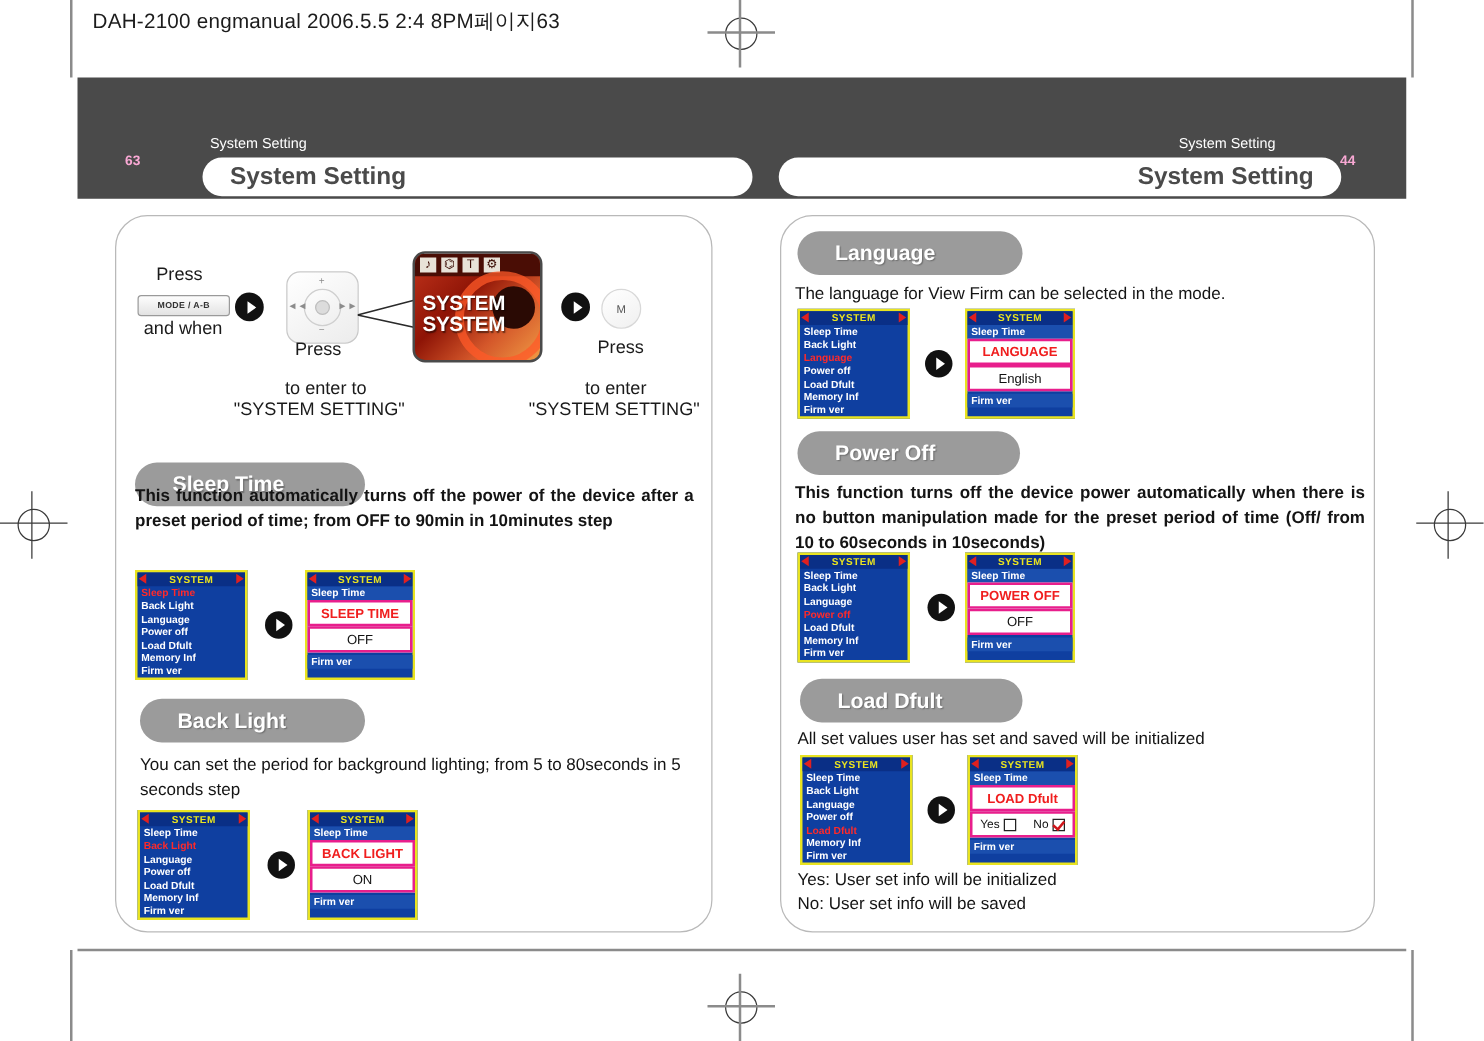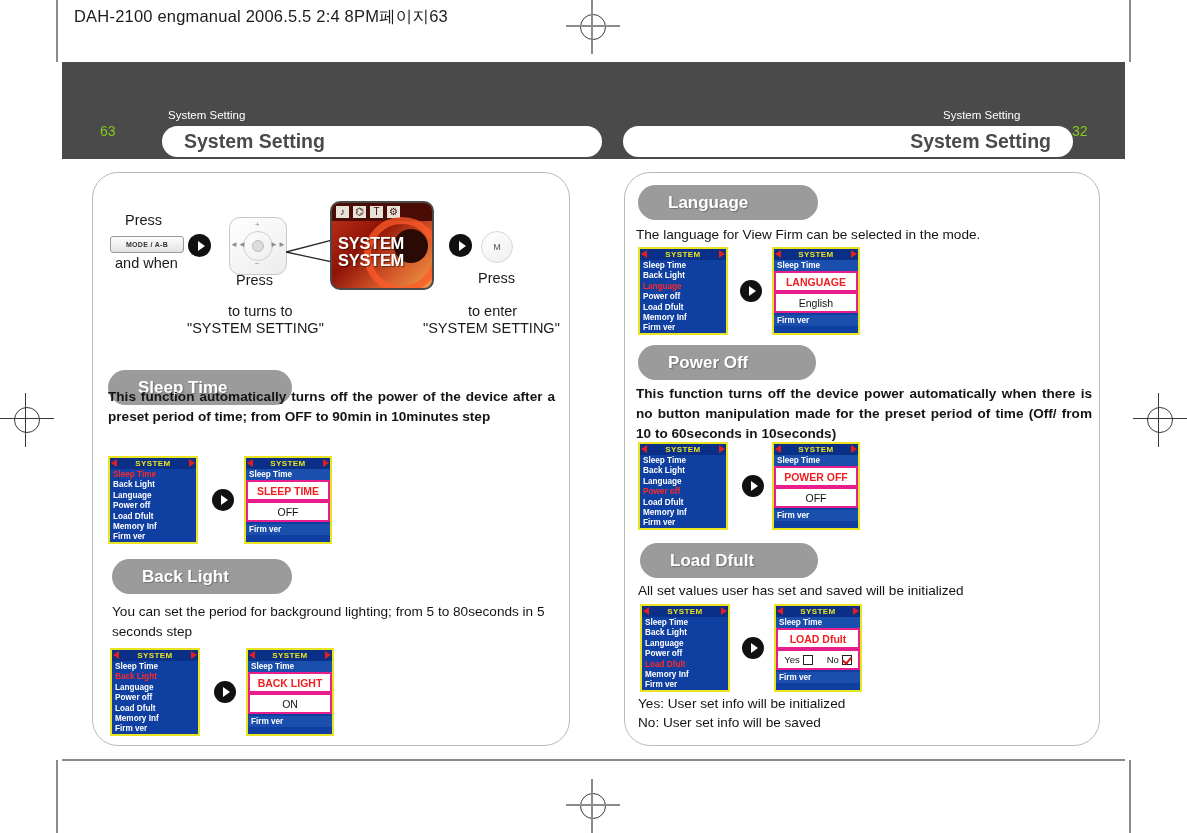--- a/index.html
+++ b/index.html
@@ -17,21 +17,21 @@
   .reg.thin .rv,.reg.thin .rh{background:#3a3a3a;width:1px;}
   .reg.thin .rh{height:1px;width:54px;}
   .reg.thin .rv{width:1px;height:54px;}
 
   
   .slug{position:absolute;left:74px;top:6px;font-size:16.5px;letter-spacing:.2px;
         color:#1c1c1c;white-space:nowrap;}
 
   
   .hdr{position:absolute;left:62px;top:62px;width:1063px;height:97px;background:#4a4a4a;}
-  .pagenum{position:absolute;color:#84cc16;font-size:14px;font-weight:400;}
+  .pagenum{position:absolute;color:#f9a8d4;font-size:11px;font-weight:700;}
   .dotline{position:absolute;top:104px;height:44px;width:0;
            border-left:2px dotted #ffffff;}
   .kicker{position:absolute;color:#ffffff;font-size:11.5px;}
   .titlebox{position:absolute;height:31px;background:#ffffff;border-radius:16px;
             display:flex;align-items:center;}
   .titlebox span{font-size:19.5px;font-weight:bold;color:#4a4a4a;}
 
   
   .panel{position:absolute;border:1.6px solid #b9b9b9;border-radius:26px;background:#ffffff;}
   .flow-label{position:absolute;font-size:14.5px;color:#1a1a1a;white-space:nowrap;}
@@ -149,42 +149,42 @@
   <div class="kicker" style="left:106px;top:47px;">System Setting</div>
   <div class="titlebox" style="left:100px;top:64px;width:418px;padding-left:22px;">
     <span>System Setting</span>
   </div>
 
   <div class="kicker" style="left:881px;top:47px;">System Setting</div>
   <div class="titlebox" style="left:561px;top:64px;width:428px;justify-content:flex-end;padding-right:22px;">
     <span>System Setting</span>
   </div>
   <div class="dotline" style="left:1002px;"></div>
-  <div class="pagenum" style="left:1010px;top:61px;">32</div>
+  <div class="pagenum" style="left:1010px;top:61px;">44</div>
 </div>
 
 <div class="panel" style="left:92px;top:172px;width:476px;height:572px;"></div>
 
 <div class="flow-label" style="left:125px;top:212px;">Press</div>
 <div class="modebtn" style="left:110px;top:236px;">
   <span>MODE / A-B</span>
 </div>
 <div class="flow-label" style="left:115px;top:255px;">and when</div>
 <div class="arrowdot" style="left:188px;top:234px;"></div>
 
 <div class="navpad" style="left:229px;top:217px;">
   <div class="ring"></div>
   <div class="hub"></div>
   <div class="gl" style="left:25px;top:2px;">+</div>
   <div class="gl" style="left:25px;top:41px;">−</div>
   <div class="gl" style="left:0px;top:22px;">◄◄</div>
   <div class="gl" style="left:40px;top:22px;">►►</div>
 </div>
 <div class="flow-label" style="left:236px;top:272px;">Press</div>
-<div class="flow-label" style="left:228px;top:303px;">to turns to</div>
+<div class="flow-label" style="left:228px;top:303px;">to enter to</div>
 <div class="flow-label" style="left:187px;top:320px;">"SYSTEM SETTING"</div>
 
 <svg class="leader" style="left:286px;top:236px;" width="52" height="30">
   <polyline points="0,16 46,4 46,26 0,16" fill="#ffffff" stroke="#2a2a2a" stroke-width="1.3"></polyline>
 </svg>
 
 <div class="thumb" style="left:330px;top:201px;">
   <div class="tbar">
     <i>♪</i>
     <i>⌬</i>

